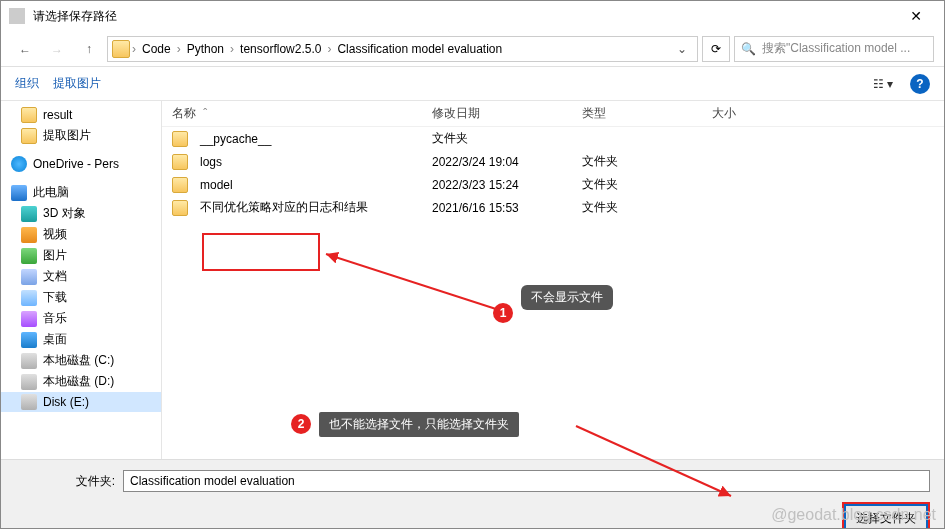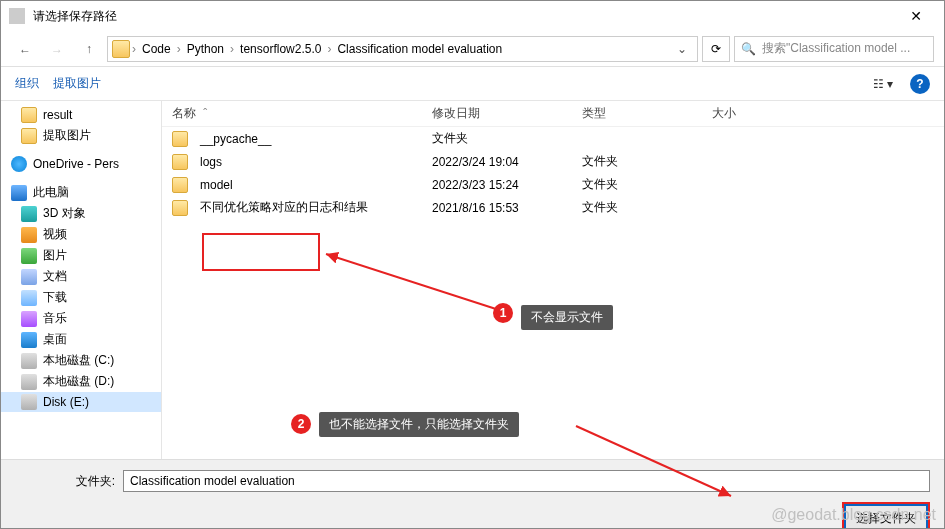--- a/index.html
+++ b/index.html
@@ -196,21 +196,21 @@
           </div>
           <div class="col-date">2022/3/23 15:24</div>
           <div class="col-type">文件夹</div>
           <div class="col-size"></div>
         </div>
         <div class="row">
           <div class="col-name">
             <div class="ficon"></div>
             <span>不同优化策略对应的日志和结果</span>
           </div>
-          <div class="col-date">2021/8/16 15:53</div>
+          <div class="col-date">2021/6/16 15:53</div>
           <div class="col-type">文件夹</div>
           <div class="col-size"></div>
         </div>
       </div>
   </div>
 </div>
 
 <div class="footer">
   <div class="footer-row1">
     <label>文件夹:</label>
@@ -224,21 +224,21 @@
 <div class="annot-box" style="left:201px; top:232px; width:118px; height:38px;"></div>
 <svg class="arrow" style="left:320px; top:248px;" width="180" height="70">
     <defs>
       <marker id="ah1" markerWidth="8" markerHeight="8" refX="6" refY="3" orient="auto">
         <path d="M0,0 L6,3 L0,6 Z" fill="#e62222"></path>
       </marker>
     </defs>
     <line x1="175" y1="60" x2="5" y2="5" stroke="#e62222" stroke-width="2" marker-end="url(#ah1)"></line>
   </svg>
 <div class="annot-num" style="left:492px; top:302px;">1</div>
-<div class="annot-label" style="left:520px; top:304px;">不会显示文件</div>
+<div class="annot-label" style="left:520px; top:284px;border-radius:6px;">不会显示文件</div>
 
 <div class="annot-num" style="left:290px; top:413px;">2</div>
 <div class="annot-label" style="left:318px; top:411px;text-align:right;">也不能选择文件，只能选择文件夹</div>
 <svg class="arrow" style="left:570px; top:420px;" width="180" height="85">
     <defs>
       <marker id="ah2" markerWidth="8" markerHeight="8" refX="6" refY="3" orient="auto">
         <path d="M0,0 L6,3 L0,6 Z" fill="#e62222"></path>
       </marker>
     </defs>
     <line x1="5" y1="5" x2="160" y2="75" stroke="#e62222" stroke-width="2" marker-end="url(#ah2)"></line>

